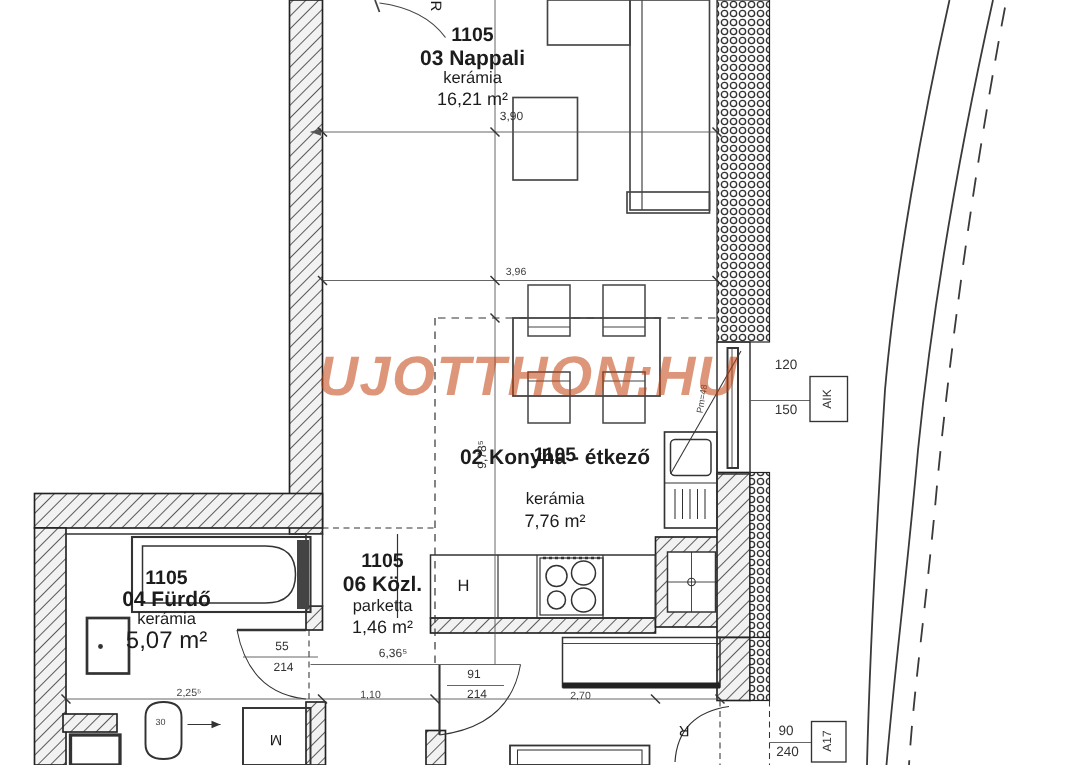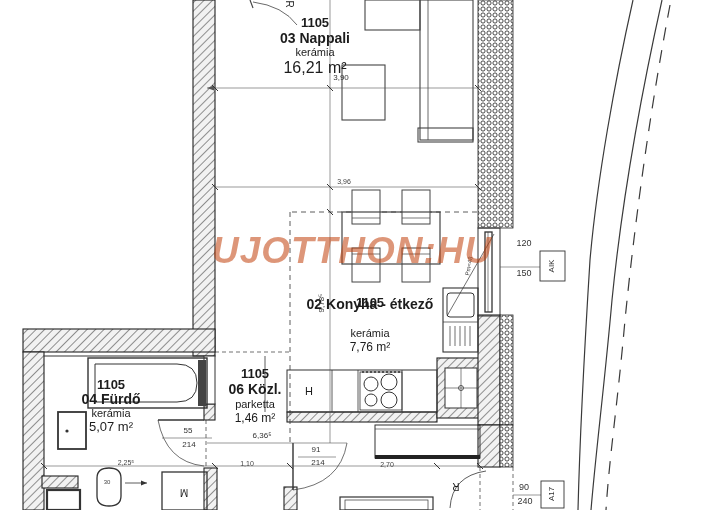--- a/index.html
+++ b/index.html
@@ -197,32 +197,32 @@
   <g fill="none" stroke="#3a3a3a" stroke-width="1.2">
     <path d="M633,0 C615,80 597,180 590,260 C585,340 580,430 578,510"></path>
     <path d="M662,0 C642,90 622,200 612,300 C605,380 596,450 591,510"></path>
     <path d="M670,5 C652,100 636,210 625,320 C618,400 609,460 606,510" stroke-dasharray="13,10"></path>
   </g>
 </svg>
 
 <div class="txt b c" style="left:315px;top:16px;font-size:13px;">1105</div>
 <div class="txt b c" style="left:315px;top:31px;font-size:14px;">03 Nappali</div>
 <div class="txt c" style="left:315px;top:47px;font-size:11px;">kerámia</div>
-<div class="txt c" style="left:315px;top:60px;font-size:16px;">16,21 m²</div>
+<div class="txt c" style="left:315px;top:60px;font-size:12px;">16,21 m²</div>
 <div class="txt dim" style="left:341px;top:74px;">3,90</div>
 
 <div class="txt b c" style="left:370px;top:296px;font-size:13px;">1105</div>
 <div class="txt b c" style="left:370px;top:297px;font-size:14px;">02 Konyha - étkező</div>
 <div class="txt c" style="left:370px;top:328px;font-size:11px;">kerámia</div>
 <div class="txt c" style="left:370px;top:341px;font-size:12px;">7,76 m²</div>
 
 <div class="txt b c" style="left:111px;top:378px;font-size:13px;">1105</div>
 <div class="txt b c" style="left:111px;top:392px;font-size:14px;">04 Fürdő</div>
 <div class="txt c" style="left:111px;top:408px;font-size:11px;">kerámia</div>
-<div class="txt c" style="left:111px;top:420px;font-size:13px;">5,07 m²</div>
+<div class="txt c" style="left:111px;top:420px;font-size:16px;">5,07 m²</div>
 
 <div class="txt b c" style="left:255px;top:367px;font-size:13px;">1105</div>
 <div class="txt b c" style="left:255px;top:382px;font-size:14px;">06 Közl.</div>
 <div class="txt c" style="left:255px;top:399px;font-size:11px;">parketta</div>
 <div class="txt c" style="left:255px;top:412px;font-size:12px;">1,46 m²</div>
 
 <div class="txt dim rot" style="left:322px;top:303px;">9,78⁵</div>
 <div class="txt dim" style="left:262px;top:432px;">6,36⁵</div>
 <div class="txt dim" style="left:316px;top:446px;text-align:center;">91</div>
 <div class="txt dim" style="left:318px;top:459px;">214</div>

